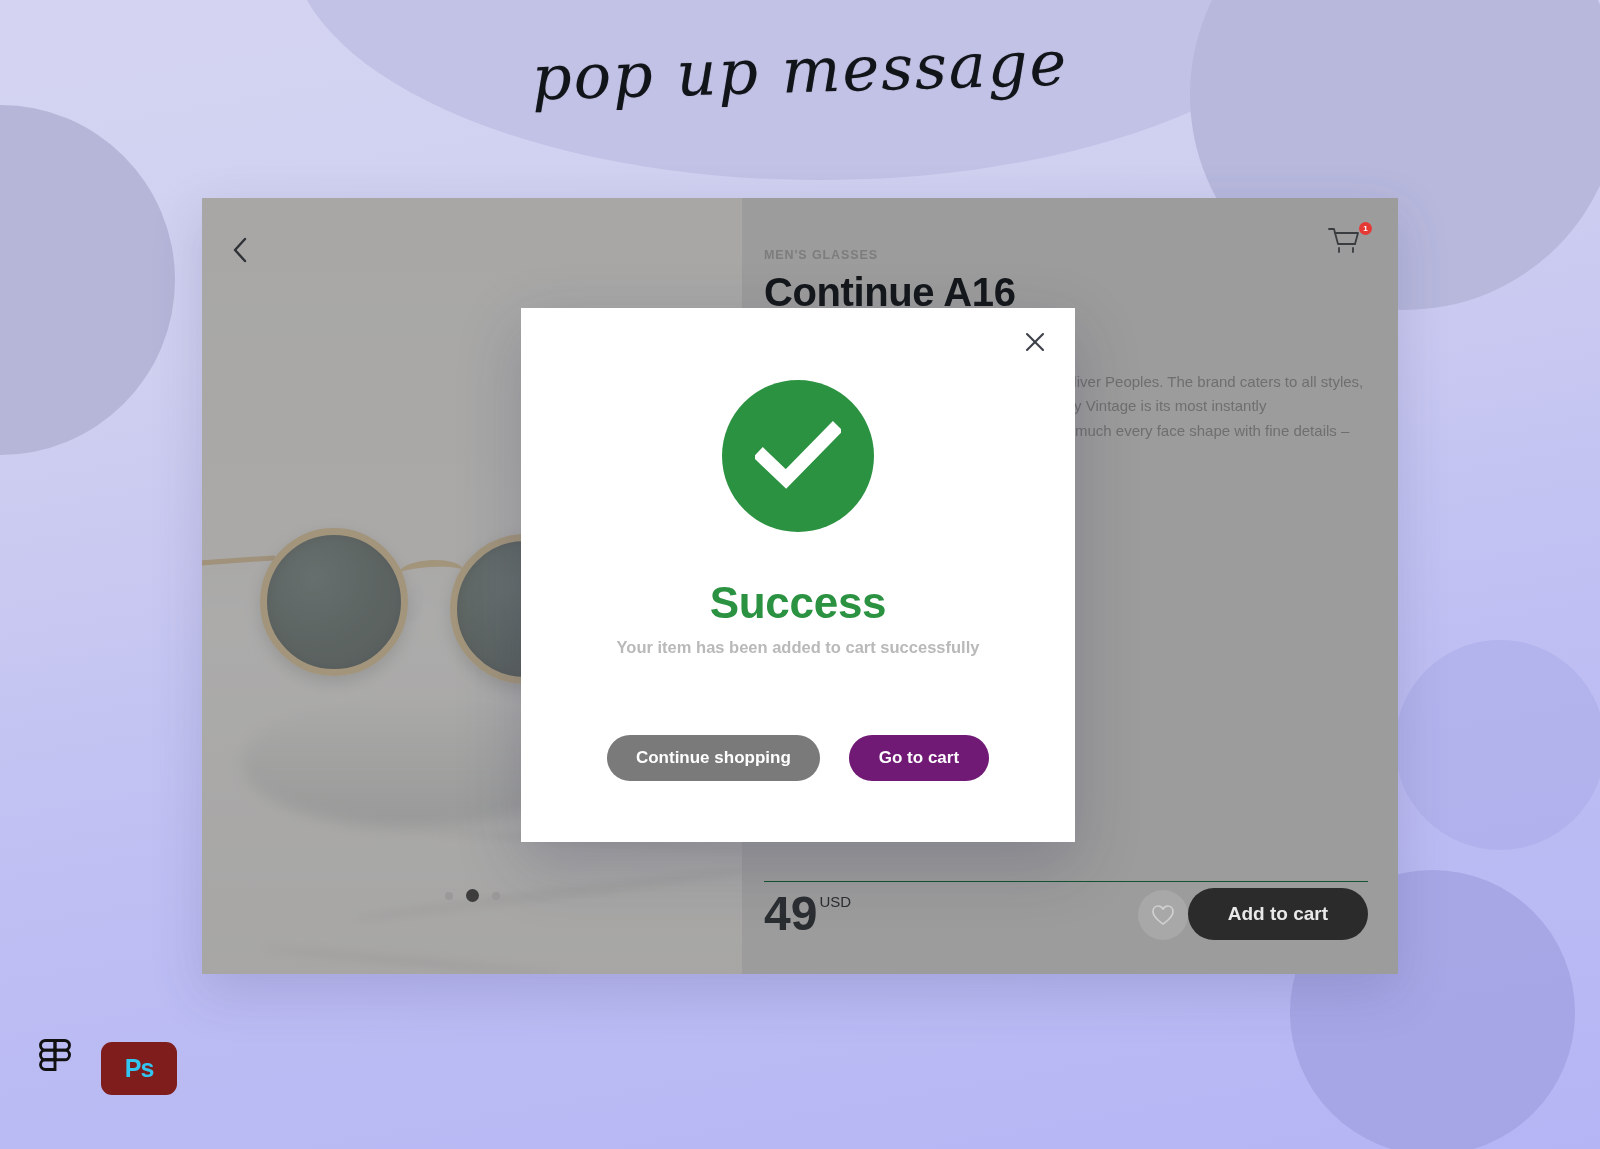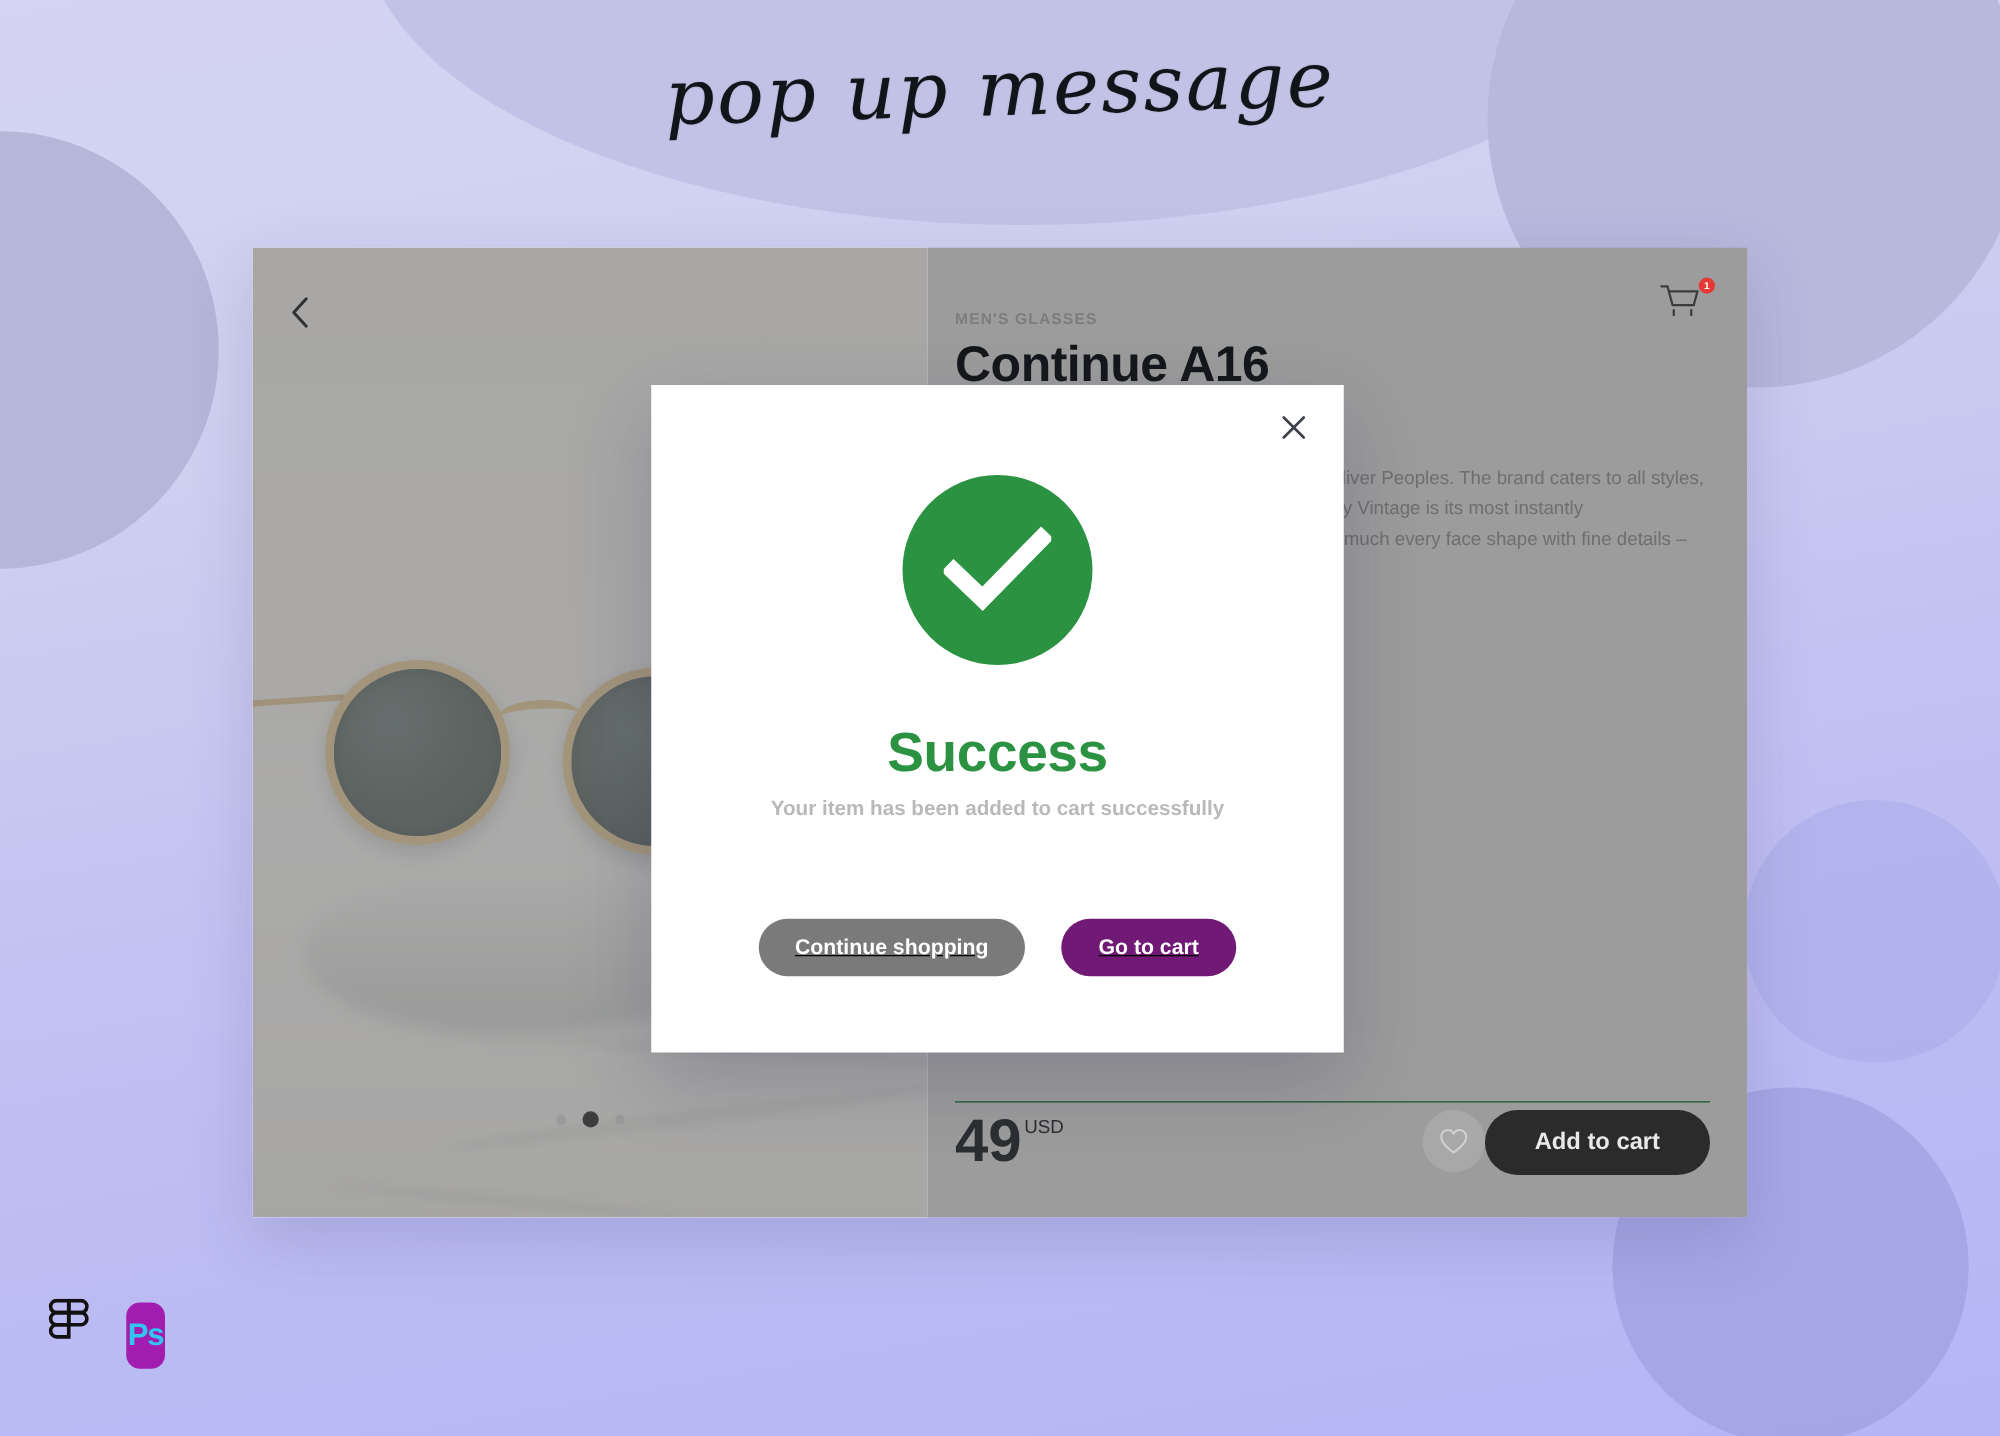--- a/index.html
+++ b/index.html
@@ -140,21 +140,21 @@
   }
 
   #purchase-bar {
     position:absolute; left:22px; right:30px; bottom:34px;
     border-top:1px solid #14532d; padding-top:6px;
     display:flex; align-items:center; justify-content:space-between;
   }
   #price-block { display:flex; align-items:flex-start; color:#2b2e31; }
   #price-amount { font-size:48px; font-weight:700; line-height:.95; }
   #price-currency { font-size:15px; font-weight:400; margin-top:2px; margin-left:2px; }
-  #purchase-actions { display:flex; align-items:flex-start; }
+  #purchase-actions { display:flex; align-items:flex-end; }
   #wishlist-button {
     width:50px; height:50px; border-radius:50%; background:#a8a8a8;
     display:flex; align-items:center; justify-content:center; cursor:pointer;
   }
   #add-to-cart-button {
     height:52px; padding:0 40px; border-radius:26px;
     background:#2b2b2b; color:#e9e9e9;
     font-size:19px; font-weight:600;
     display:flex; align-items:center; justify-content:center;
     border:none; cursor:pointer; font-family:inherit;
@@ -179,38 +179,38 @@
     background:#2a9240;
     display:flex; align-items:center; justify-content:center;
   }
   #success-title {
     margin-top:46px; font-size:44px; font-weight:700; color:#2a9240; letter-spacing:-.3px;
   }
   #success-subtitle {
     margin-top:10px; font-size:16.5px; font-weight:600; color:#b9b9b9;
   }
   #modal-actions {
-    margin-top:78px; display:flex; align-items:flex-start; gap:29px;text-decoration:underline;
+    margin-top:78px; display:flex; align-items:flex-start; gap:29px;
   }
   .modal-btn {
     height:46px; border-radius:23px; border:none; cursor:pointer;
     font-family:inherit; font-size:17px; font-weight:700; color:#fff;
     display:flex; align-items:center; justify-content:center;
   }
   #continue-shopping-button { background:#7a7a7a; padding:0 29px; }
   #go-to-cart-button { background:#701a75; padding:0 30px; }
 
   
   #app-logos {
     position:absolute; left:33px; bottom:52px;
     display:flex; align-items:center; gap:24px;
   }
   #photoshop-logo {
-    width:31px; height:53px; border-radius:11px;
-    background:#a21caf; display:flex; align-items:center; justify-content:center;
+    width:76px; height:53px; border-radius:11px;
+    background:#7f1d1d; display:flex; align-items:center; justify-content:center;
     color:#31c5f0; font-size:25px; font-weight:700; letter-spacing:-1px;
   }
 </style>
 </head>
 <body>
 
 <div id="bg-layer">
   <div id="bg-base"></div>
   <div class="blob" id="blob-center-top"></div>
   <div class="blob" id="blob-top-right"></div>

